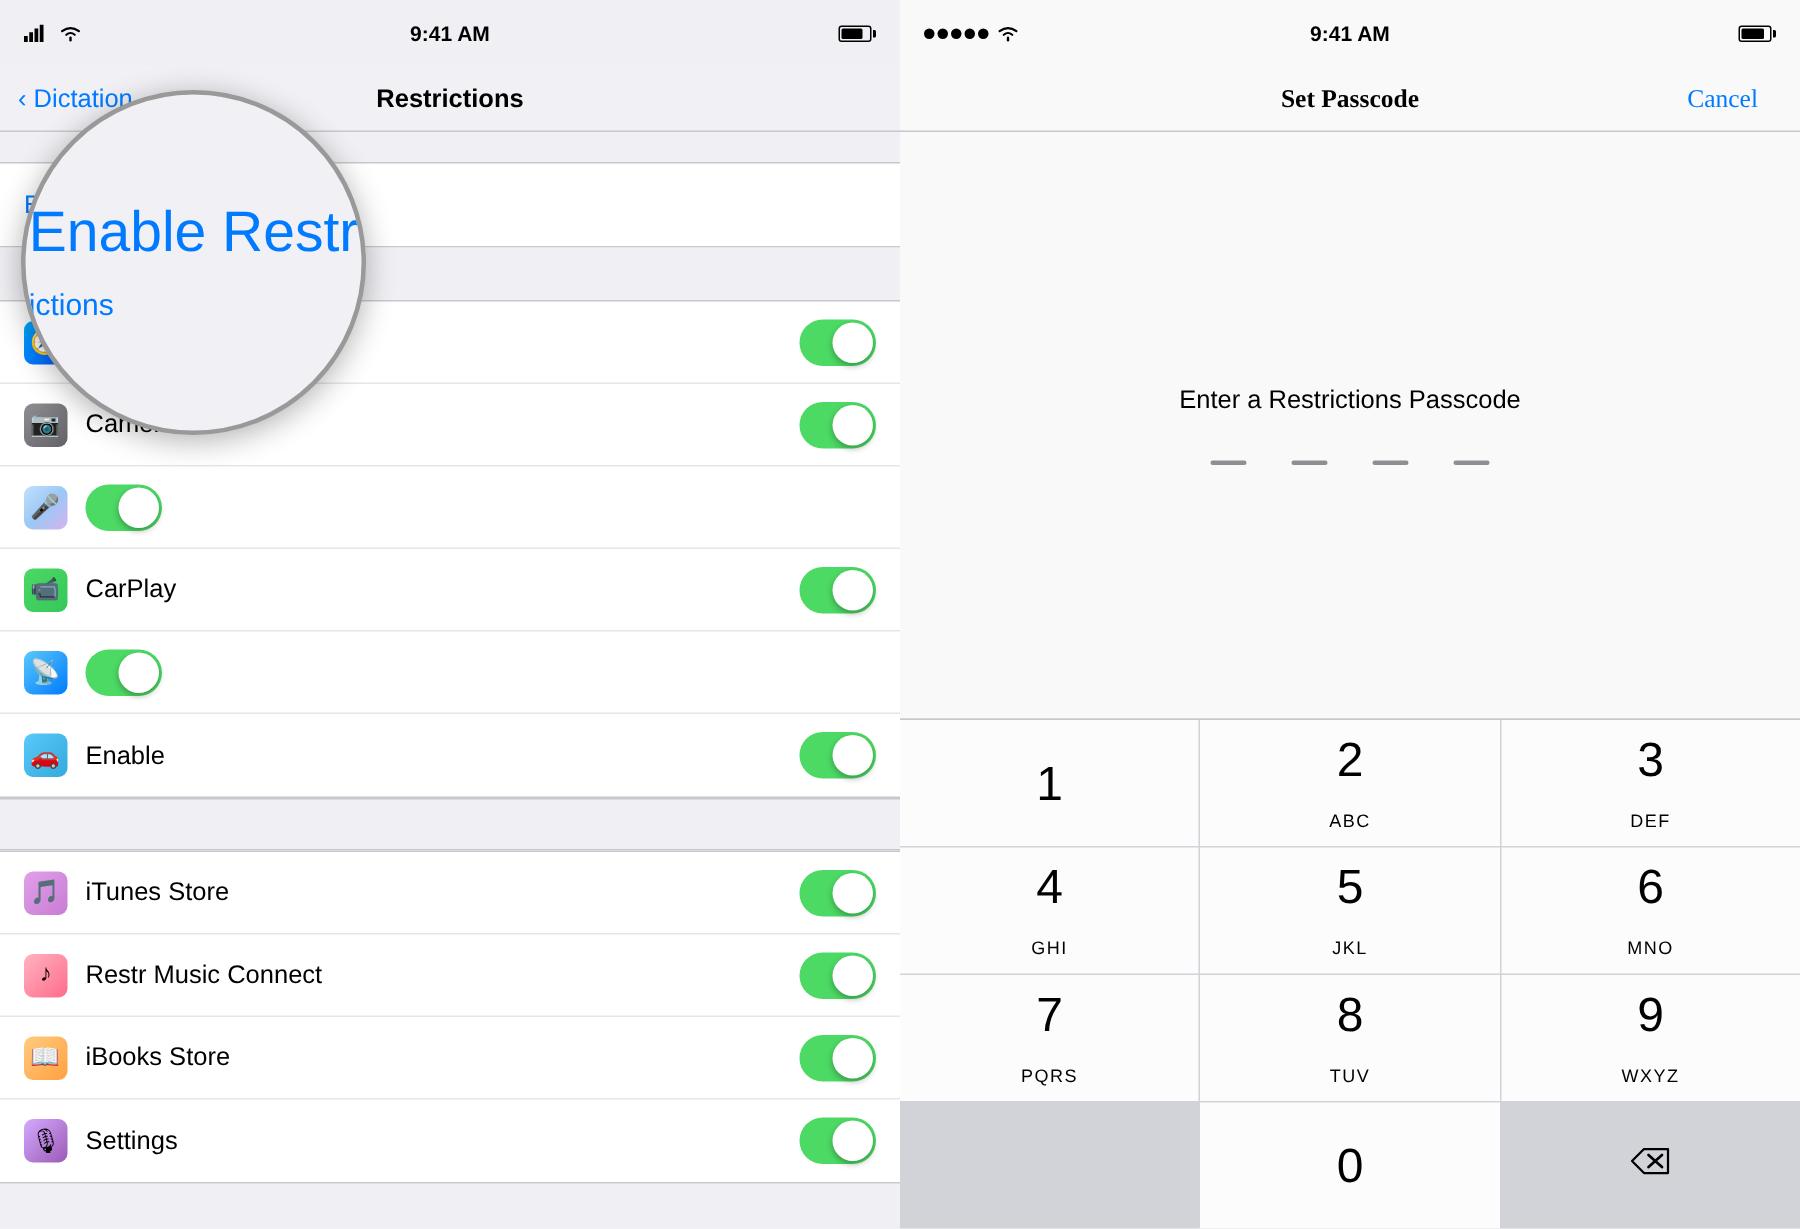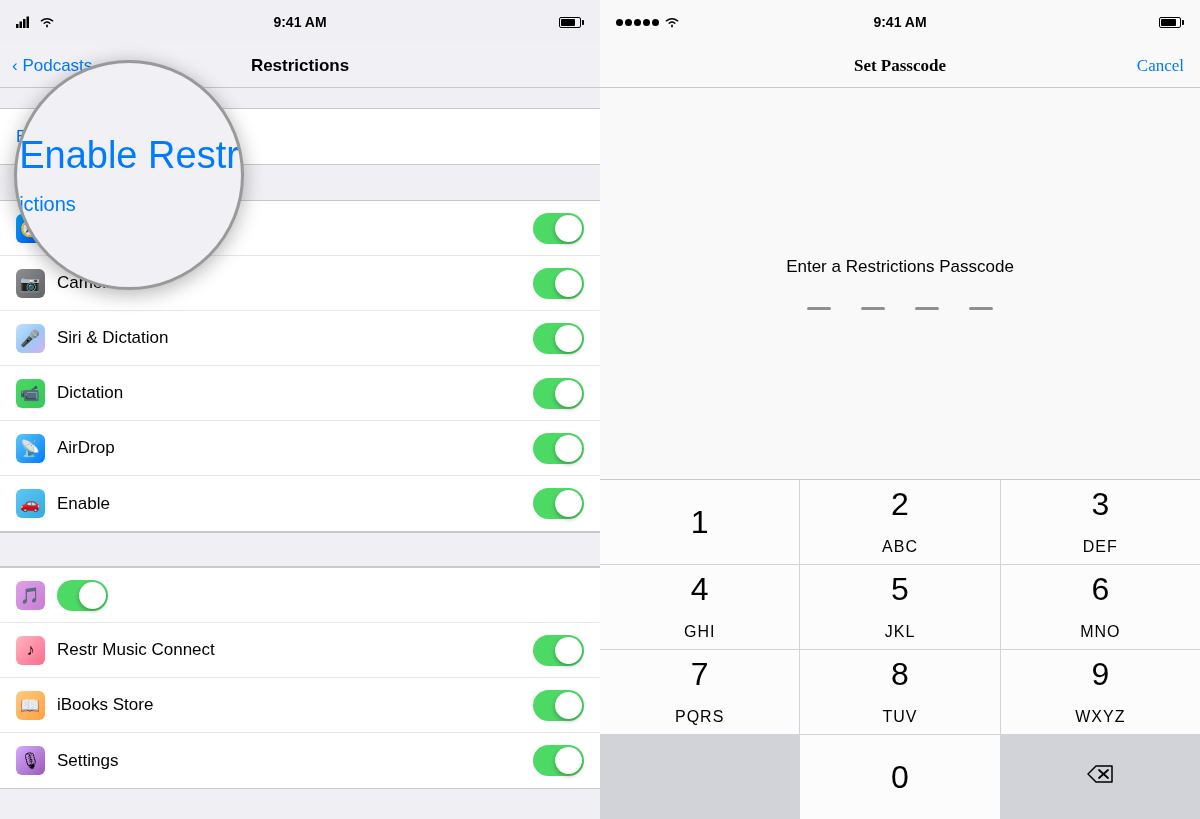--- a/index.html
+++ b/index.html
@@ -259,21 +259,21 @@
     }
 
     .passcode-nav-title {
       font-size: 17px;
       font-weight: 600;
       color: #000;
     }
 
     .passcode-cancel {
       position: absolute;
-      right: 16px;
+      right: 28px;
       color: #007aff;
       font-size: 17px;
     }
 
     .passcode-area {
       flex: 1;
       display: flex;
       flex-direction: column;
       align-items: center;
       justify-content: center;
@@ -332,21 +332,21 @@
     }
 
     .key-number {
       font-size: 32px;
       font-weight: 300;
       color: #000;
       line-height: 1;
     }
 
     .key-letters {
-      font-size: 16px;
+      font-size: 12px;
       color: #000;
       letter-spacing: 1px;
       margin-top: 18px;
       font-weight: 500;
     }
 
     .delete-symbol {
       font-size: 22px;
       color: #000;
     }
@@ -405,21 +405,21 @@
     <span class="time">9:41 AM</span>
     <div class="battery-shape">
       <div class="battery-outer">
         <div class="battery-inner"></div>
       </div>
       <div class="battery-tip"></div>
     </div>
   </div>
 
   <div class="nav-bar">
-    <span class="nav-back">‹ Podcasts</span>
+    <span class="nav-back">‹ Dictation</span>
     <span class="nav-bar-title">Restrictions</span>
   </div>
 
   <div class="enable-section">
     <div class="enable-row">
       <span class="enable-row-text">Enable Restrictions</span>
     </div>
   </div>
 
   <div class="section-spacer"></div>
@@ -434,53 +434,52 @@
       </div>
       <div class="app-row">
         <div class="app-icon app-icon-camera">📷</div>
         <span class="app-name">Camera</span>
         <div class="toggle">
           <div class="toggle-thumb"></div>
         </div>
       </div>
       <div class="app-row">
         <div class="app-icon app-icon-siri">🎤</div>
-        <span class="app-name">Siri &amp; Dictation</span>
         <div class="toggle">
           <div class="toggle-thumb"></div>
         </div>
       </div>
       <div class="app-row">
         <div class="app-icon app-icon-facetime">📹</div>
-        <span class="app-name">Dictation</span>
+        <span class="app-name">CarPlay</span>
         <div class="toggle">
           <div class="toggle-thumb"></div>
         </div>
       </div>
       <div class="app-row">
         <div class="app-icon app-icon-airdrop">📡</div>
-        <span class="app-name">AirDrop</span>
         <div class="toggle">
           <div class="toggle-thumb"></div>
         </div>
       </div>
       <div class="app-row">
         <div class="app-icon app-icon-carplay">🚗</div>
         <span class="app-name">Enable</span>
         <div class="toggle">
           <div class="toggle-thumb"></div>
         </div>
       </div>
     </div>
 
   <div class="section-spacer-2"></div>
 
   <div class="apps-section" id="content-apps-section">
   <div class="app-row">
         <div class="app-icon app-icon-itunes">🎵</div>
+        <span class="app-name">iTunes Store</span>
         <div class="toggle">
           <div class="toggle-thumb"></div>
         </div>
       </div>
       <div class="app-row">
         <div class="app-icon app-icon-music">♪</div>
         <span class="app-name">Restr Music Connect</span>
         <div class="toggle">
           <div class="toggle-thumb"></div>
         </div>

